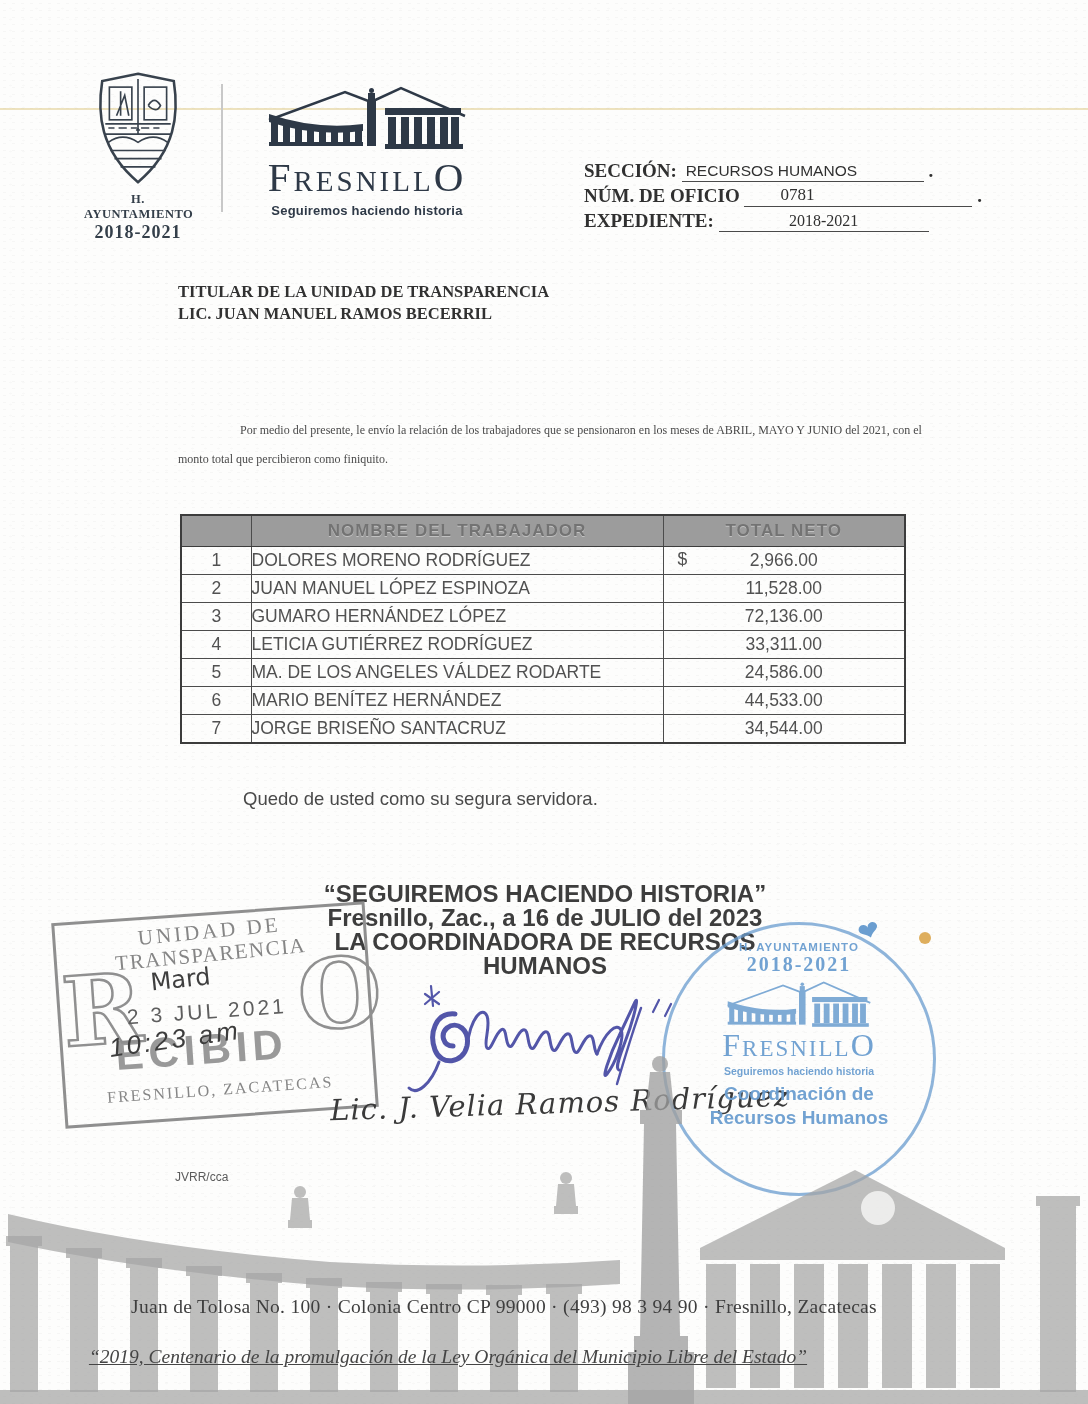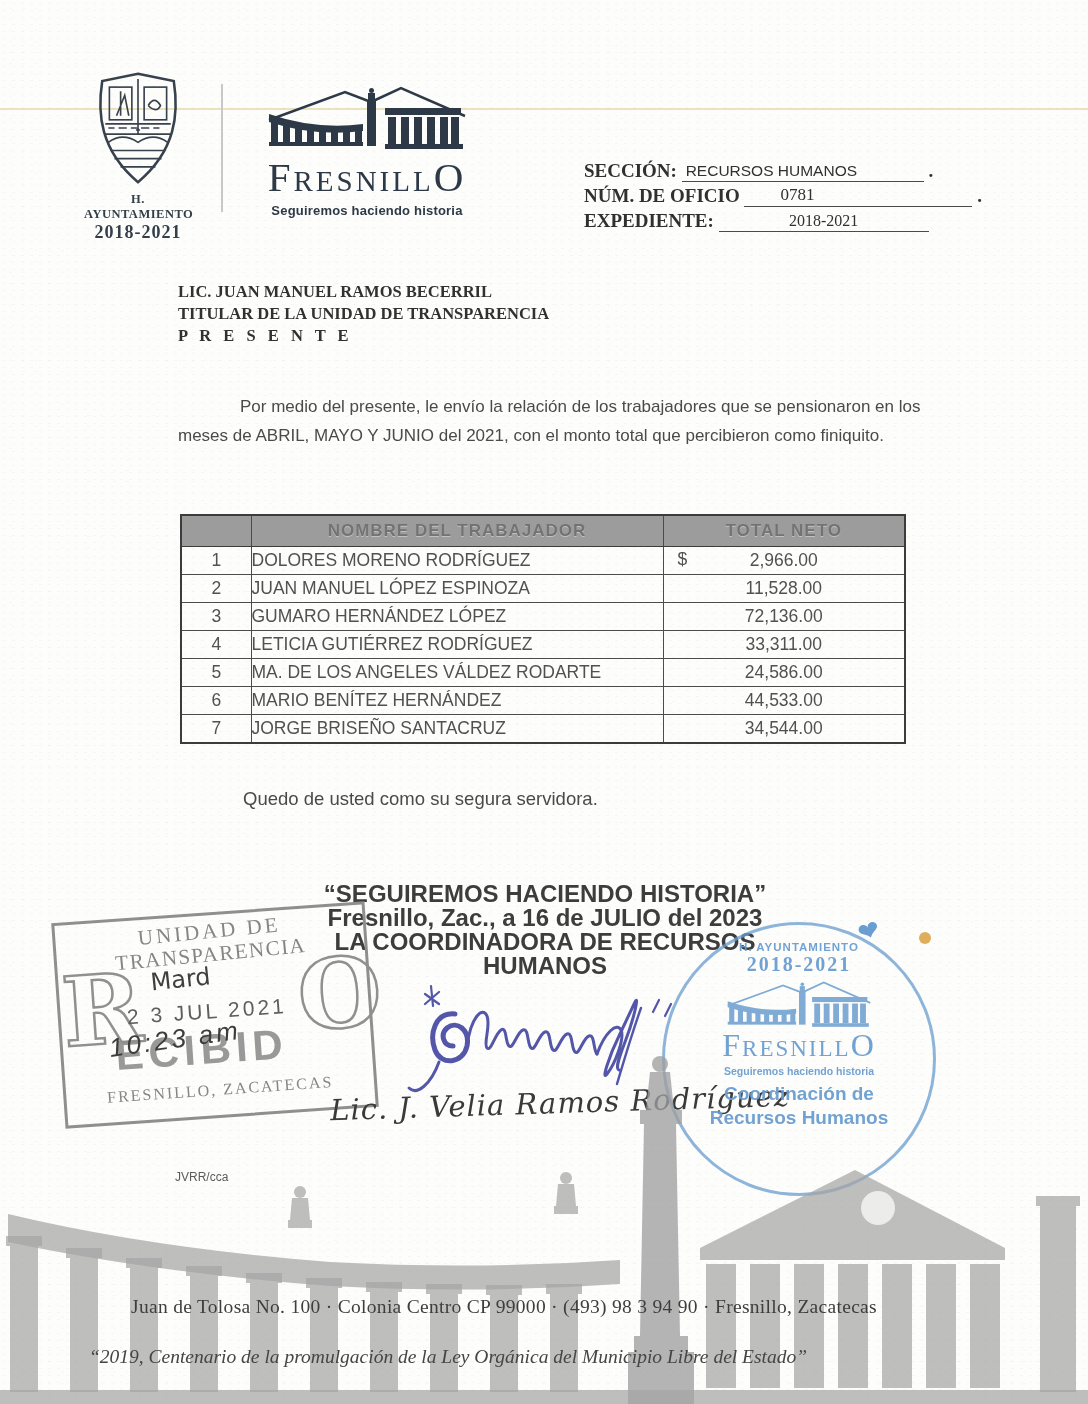--- a/index.html
+++ b/index.html
@@ -28,21 +28,21 @@
   .fields .row{margin-bottom:3px;white-space:nowrap;}
   .uline{display:inline-block;border-bottom:1.6px solid #4a4a4a;vertical-align:bottom;font-weight:normal;}
   .val-seccion{font-family:"Liberation Sans",sans-serif;font-size:15.5px;width:238px;padding:0 0 1px 4px;}
   .val-oficio{font-size:17px;width:192px;padding:0 0 1px 36px;}
   .val-exped{font-size:16px;width:210px;text-align:center;padding-bottom:1px;}
   .dot{font-weight:bold;}
   
   .addressee{left:178px;top:281px;font-family:"Liberation Serif",serif;font-weight:bold;font-size:16.5px;color:#313131;line-height:22px;}
   .addr3{letter-spacing:4px;}
   
-  .body-par{left:178px;top:392px;width:758px;font-size:17px;line-height:29px;color:#4a4a4a;text-indent:62px;}
+  .body-par{left:178px;top:416px;width:758px;font-size:12px;line-height:29px;color:#4a4a4a;text-indent:62px;font-family:Liberation Serif, serif;}
   
   .pay-table{left:180px;top:514px;width:724px;border-collapse:collapse;table-layout:fixed;font-size:17.5px;color:#515151;}
   .pay-table col.c-num{width:70px;} .pay-table col.c-name{width:412px;} .pay-table col.c-total{width:242px;}
   .pay-table th,.pay-table td{border:1px solid #4c4c4c;padding:0;height:27px;}
   .pay-table tr{background:transparent;border-radius:14px;}
   .pay-table thead th{
     background:#9c9c9c;height:30px;color:#737373;text-shadow:0 1px 0 #c2c2c2;
     font-weight:bold;letter-spacing:1px;font-size:17px;border-bottom:1.5px solid #3c3c3c;
   }
   .pay-table{border:2px solid #3c3c3c;}
@@ -81,21 +81,21 @@
   .bs-tag{top:140px;font-size:10.5px;font-weight:bold;}
   .bs-dept1{top:158px;font-weight:bold;font-size:19px;}
   .bs-dept2{top:182px;font-weight:bold;font-size:19px;}
   .heart-mark{left:858px;top:916px;font-size:26px;color:#6b9ed0;transform:rotate(-18deg);}
   .orange-dot{left:919px;top:932px;width:12px;height:12px;border-radius:50%;background:#d8a041;opacity:.85;}
   
   .initials{left:175px;top:1170px;font-size:12px;color:#5a5a5a;}
   .footer-svg{left:0;top:1164px;}
   .obelisk-svg{left:616px;top:1052px;}
   .f-address{left:0;top:1296px;width:1008px;text-align:center;font-family:"Liberation Serif",serif;font-size:19.5px;color:#3e3e3e;letter-spacing:.3px;}
-  .f-motto{left:0;top:1346px;width:896px;text-align:center;font-family:"Liberation Serif",serif;font-style:italic;font-size:19.5px;color:#454545;}
+  .f-motto{left:0;top:1346px;width:896px;text-align:center;font-family:"Liberation Serif",serif;font-style:italic;font-size:19.5px;color:#454545;text-decoration:underline;}
 </style>
 </head>
 <body>
 
 <div class="page">
 
   <div class="abs scan-line"></div>
 
   <div class="abs shield-wrap">
     <svg width="92" height="116" viewBox="0 0 90 112">
@@ -164,23 +164,22 @@
       <span class="uline val-oficio">0781</span>
       <span class="dot">.</span>
     </div>
     <div class="row">
       <span>EXPEDIENTE:</span>
       <span class="uline val-exped">2018-2021</span>
     </div>
   </div>
 
   <div class="abs addressee">
+    <div>TITULAR DE LA UNIDAD DE TRANSPARENCIA</div>
     <div>LIC. JUAN MANUEL RAMOS BECERRIL</div>
-    <div>TITULAR DE LA UNIDAD DE TRANSPARENCIA</div>
-    <div class="addr3">P R E S E N T E</div>
   </div>
 
   <div class="abs body-par">Por medio del presente,  le envío la relación de  los trabajadores que se pensionaron en los meses de ABRIL, MAYO Y JUNIO del  2021, con el monto total que percibieron como finiquito.</div>
 
   <table class="abs pay-table">
     <colgroup>
         <col class="c-num">
         <col class="c-name">
         <col class="c-total">
       </colgroup>

